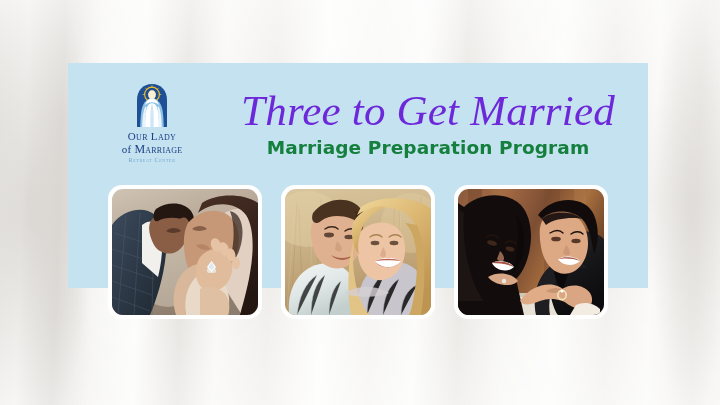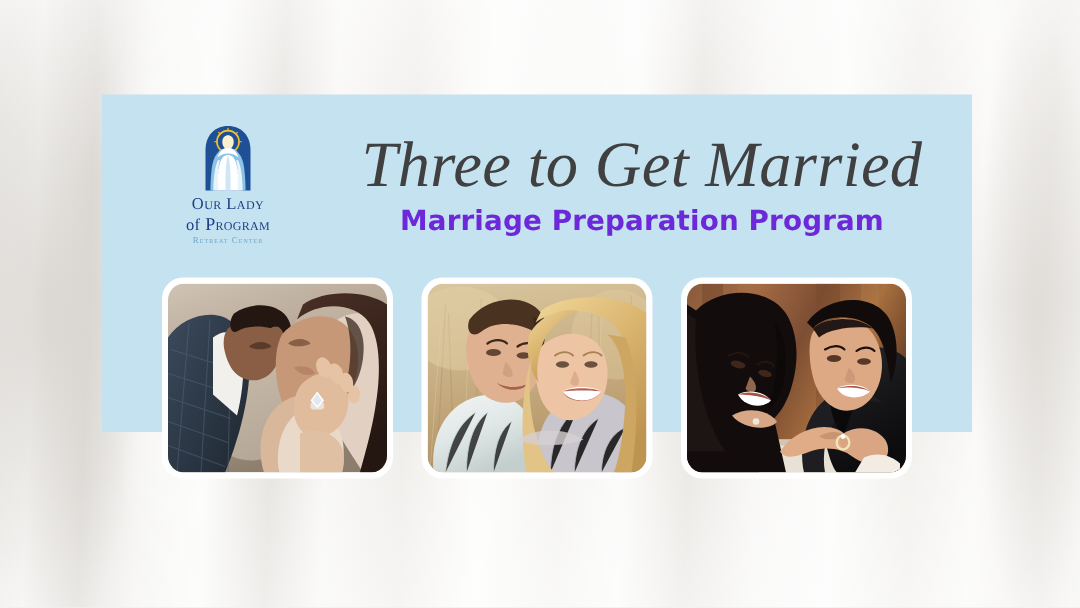--- a/index.html
+++ b/index.html
@@ -137,29 +137,29 @@
     left: 150px;
     top: 26px;
     width: 420px;
     text-align: center;
   }
   #main-title {
     font-family: "Liberation Serif", "DejaVu Serif", serif;
     font-style: italic;
     font-size: 43px;
     line-height: 1.04;
-    color: #404040;
+    color: #6d28d9;
     letter-spacing: 0.2px;
     white-space: nowrap;
   }
   #sub-title {
     font-family: "DejaVu Sans", "Liberation Sans", sans-serif;
     font-weight: bold;
     font-size: 18.5px;
-    color: #6d28d9;
+    color: #15803d;
     letter-spacing: 0.1px;
     margin-top: 3px;
     white-space: nowrap;
   }
 
   
   #photo-strip {
     position: absolute;
     left: 0;
     top: 122px;
@@ -217,21 +217,21 @@
         <path d="M17 15.5 C13.6 15.5 11.1 18.2 10 22 C11.9 20.2 14.2 19.3 17 19.3 C19.8 19.3 22.1 20.2 24 22 C22.9 18.2 20.4 15.5 17 15.5 Z" fill="#ffffff"></path>
         <path d="M13.9 21.5 C11.3 24 10.1 30 9.9 44 L24.1 44 C23.9 30 22.7 24 20.1 21.5 C19.2 20.7 18.1 20.3 17 20.3 C15.9 20.3 14.8 20.7 13.9 21.5 Z" fill="#ffffff"></path>
         <path d="M17 20.6 C15.6 24 15.2 32 15.3 44 L18.7 44 C18.8 32 18.4 24 17 20.6 Z" fill="#cfe6f6"></path>
         <path d="M10.4 23.6 C8.3 27.5 7.4 34.5 7.2 44 L10.6 44 C10.3 34 10.3 28 11.6 23.9 Z" fill="#e8f3fb"></path>
         <path d="M23.6 23.6 C25.7 27.5 26.6 34.5 26.8 44 L23.4 44 C23.7 34 23.7 28 22.4 23.9 Z" fill="#e8f3fb"></path>
         <path d="M12.6 28.5 C11.1 29.4 10.2 30.6 10 31.8 C10.9 30.8 11.9 30.1 12.9 29.9 Z" fill="#ffffff"></path>
         <path d="M21.4 28.5 C22.9 29.4 23.8 30.6 24 31.8 C23.1 30.8 22.1 30.1 21.1 29.9 Z" fill="#ffffff"></path>
       </svg>
       <div id="logo-wordmark">
         <span class="lw lw-1">Our Lady</span>
-        <span class="lw lw-2"><span class="ital">of</span> <span>Program</span></span>
+        <span class="lw lw-2"><span class="ital">of</span> <span>Marriage</span></span>
         <span class="lw lw-3">Retreat Center</span>
       </div>
     </div>
 
     <div id="titles">
       <div id="main-title">Three to Get Married</div>
       <div id="sub-title">Marriage Preparation Program</div>
     </div>
 
   </div>

